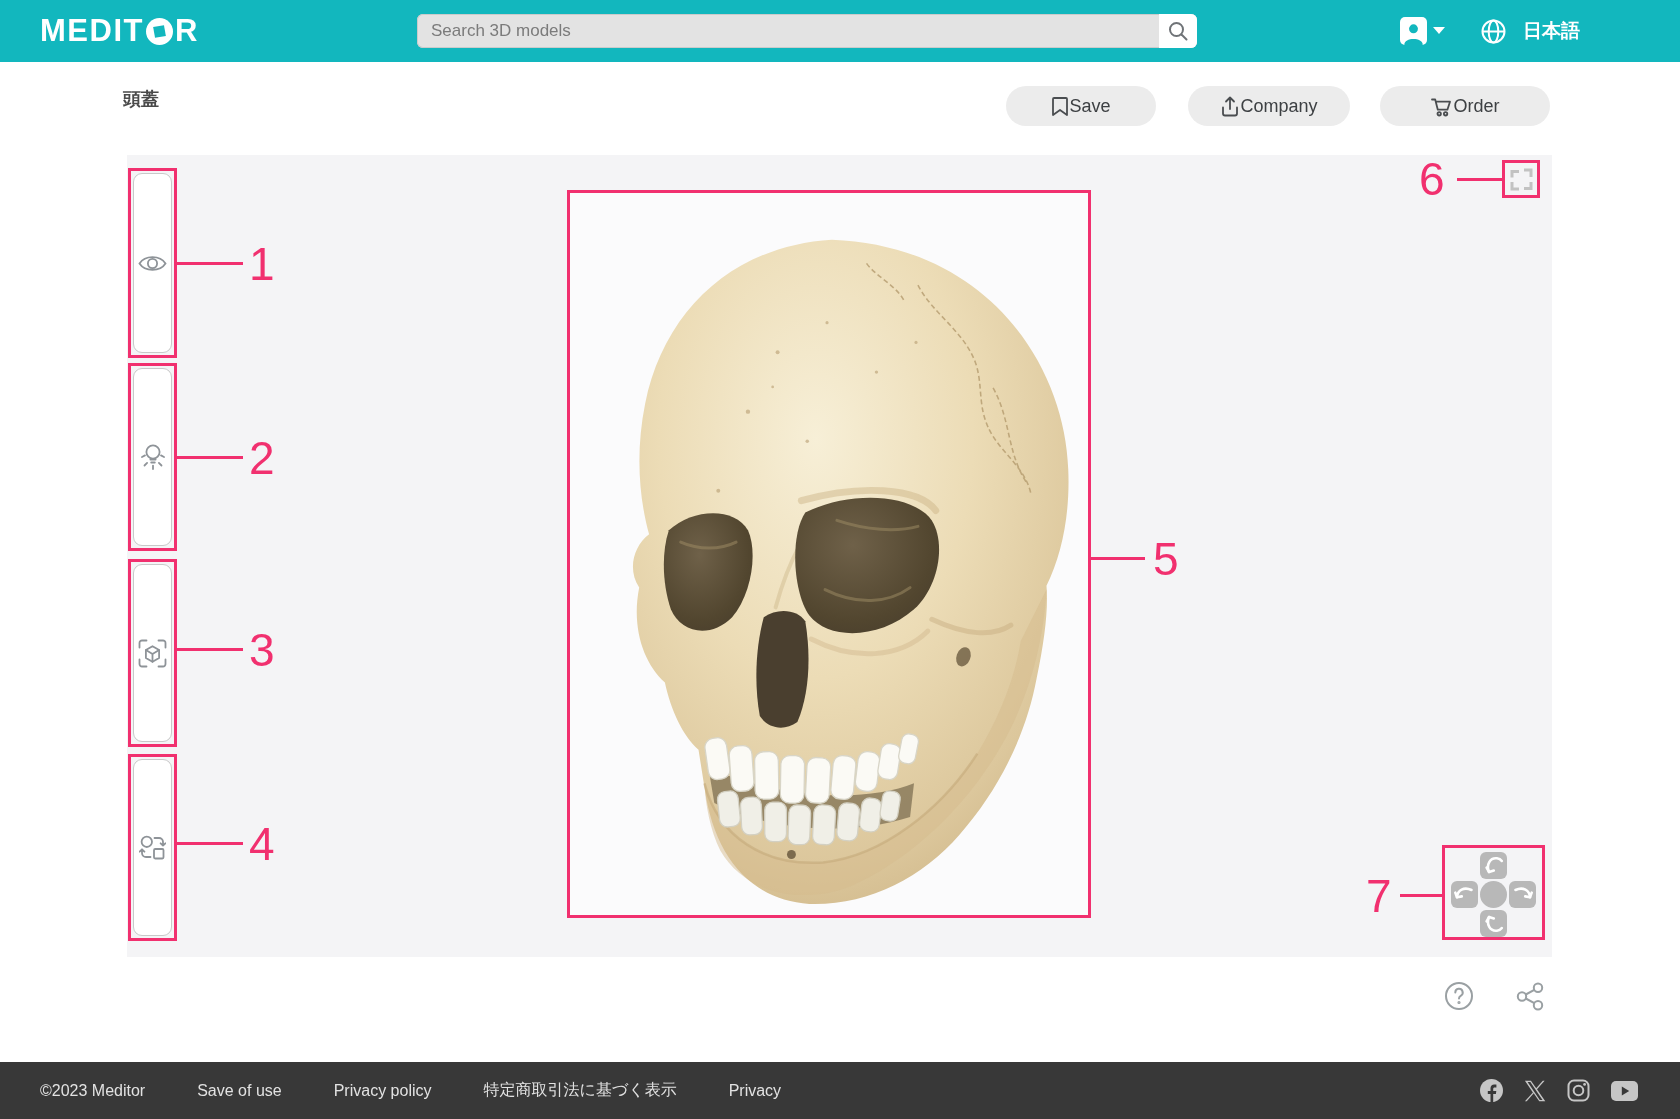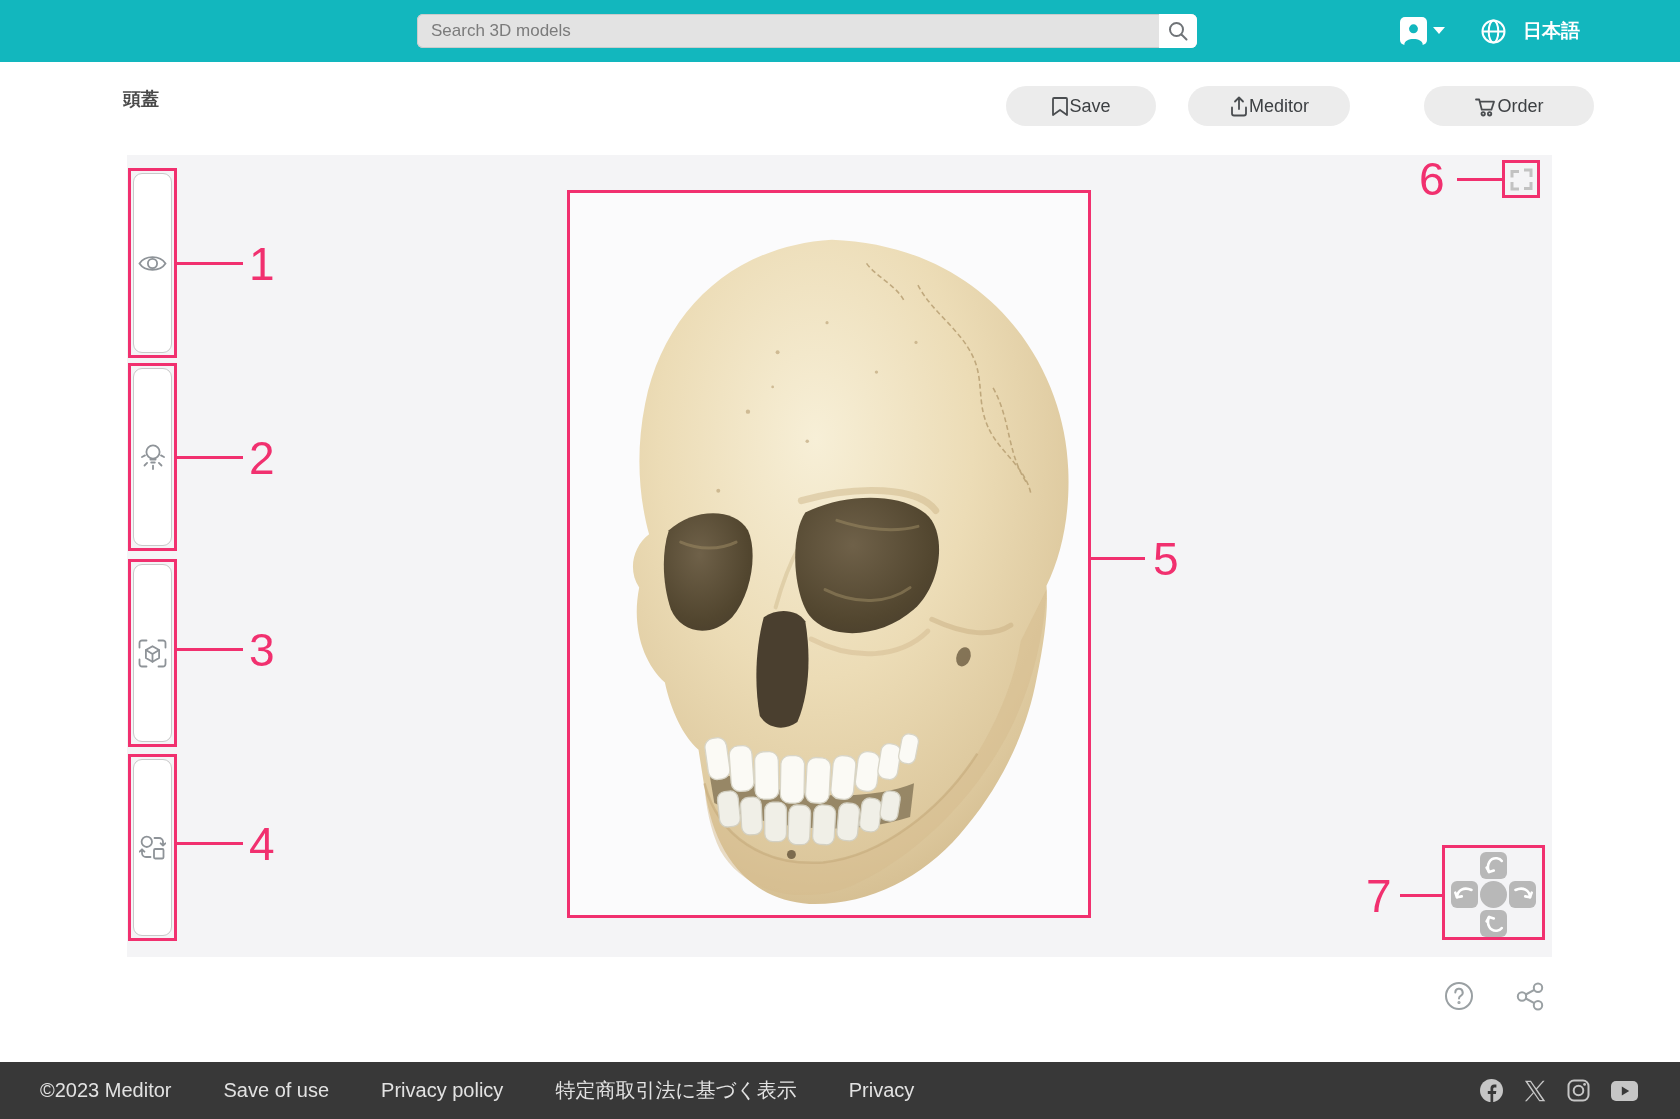--- a/index.html
+++ b/index.html
@@ -30,21 +30,21 @@
           gap:16px;color:#fff;cursor:pointer}
   .lang-label{font-size:19px;font-weight:bold}
 
   
   .page-title{position:absolute;left:123px;top:87px;font-size:18px;color:#4a4a4a;font-weight:600}
   .pill{position:absolute;top:86px;height:40px;border-radius:20px;background:#ececec;border:none;
         display:flex;align-items:center;justify-content:center;font-size:18px;
         color:#3d4043;cursor:pointer;font-family:inherit}
   .pill-save{left:1006px;width:150px}
   .pill-export{left:1188px;width:162px}
-  .pill-order{left:1424px;width:170px}
+  .pill-order{left:1380px;width:170px}
 
   
   .viewer{position:absolute;left:127px;top:155px;width:1425px;height:802px;background:#f4f4f6}
   .pinkbox{position:absolute;border:3px solid #f1306f}
   .tool-wrap{left:1px;width:49px;padding:2px}
   .tool-panel{width:100%;height:100%;background:#fff;border:1px solid #c9c9c9;border-radius:9px;
         display:flex;align-items:center;justify-content:center;cursor:pointer}
   .conn{position:absolute;height:3px;background:#f1306f}
   .ann-label{position:absolute;color:#f1306f;font-size:46px;line-height:1;transform:translateY(-50%)}
   .stage{left:440px;top:35px;width:524px;height:728px;background:#fbfbfc;cursor:grab}
@@ -52,32 +52,39 @@
   .fsbox{left:1375px;top:5px;width:38px;height:38px;display:flex;align-items:center;justify-content:center}
   .fs-btn{background:transparent;border:none;cursor:pointer;display:flex;padding:0}
   .ctrlbox{left:1315px;top:690px;width:103px;height:95px}
   .ctl{position:absolute;width:27px;height:27px;background:#b8b8b8;border-radius:6px;border:none;
        cursor:pointer;display:flex;align-items:center;justify-content:center;padding:0}
   .ctl-center{border-radius:50%}
   .float-icon{position:absolute;cursor:pointer;background:transparent;border:none;padding:0;display:flex}
 
   
   .footer{position:absolute;left:0;top:1062px;width:1680px;height:57px;background:#383838;
-          display:flex;align-items:center;color:#e2e2e2;font-size:20px}
+          display:flex;align-items:center;color:#e2e2e2;font-size:16px}
   .footer-links{display:flex;align-items:center;gap:52px;padding-left:40px}
   .footer-link{cursor:pointer}
   .footer-social{margin-left:auto;display:flex;align-items:center;gap:21px;padding-right:42px}
   .footer-social span{display:flex;cursor:pointer}
 </style>
 </head>
 <body>
 
 <div class="page">
 
   <header class="topbar">
+    <div class="logo">
+      <span>MEDIT</span>
+        <span class="logo-o">
+          <span class="logo-o-sq"></span>
+        </span>
+        <span>R</span>
+    </div>
 
     <div class="search">
       <input type="text" placeholder="Search 3D models" style="">
       <button class="search-btn">
         <span style="display:flex">
           <svg width="22" height="22" viewBox="0 0 22 22" fill="none" stroke="#6f7377" stroke-width="2" stroke-linecap="round">
             <circle cx="9.5" cy="9.5" r="6.5"></circle>
               <line x1="14.5" y1="14.5" x2="19.5" y2="19.5"></line>
           </svg>
         </span>
@@ -117,21 +124,21 @@
     <span>Save</span>
   </button>
 
   <button class="pill pill-export">
     <span style="display:flex">
       <svg width="20" height="23" viewBox="0 0 20 23" fill="none" stroke="#4a4d50" stroke-width="1.8" stroke-linecap="round" stroke-linejoin="round">
         <path d="M10,14 V2.5 M10,2.5 l-4,4 M10,2.5 l4,4"></path>
         <path d="M3,12.5 v6 a2,2 0 0 0 2,2 h10 a2,2 0 0 0 2,-2 v-6"></path>
       </svg>
     </span>
-    <span>Meditor</span>
+    <span>Company</span>
   </button>
 
   <button class="pill pill-order">
     <span style="display:flex">
       <svg width="23" height="21" viewBox="0 0 23 21" fill="none" stroke="#4a4d50" stroke-width="1.8" stroke-linecap="round" stroke-linejoin="round">
         <path d="M2,3.5 h3.2 l2.6,10.2 h9.6 l2.6,-8 H6.3"></path>
         <circle cx="9.2" cy="17.8" r="1.7"></circle>
           <circle cx="15.6" cy="17.8" r="1.7"></circle>
       </svg>
     </span>

